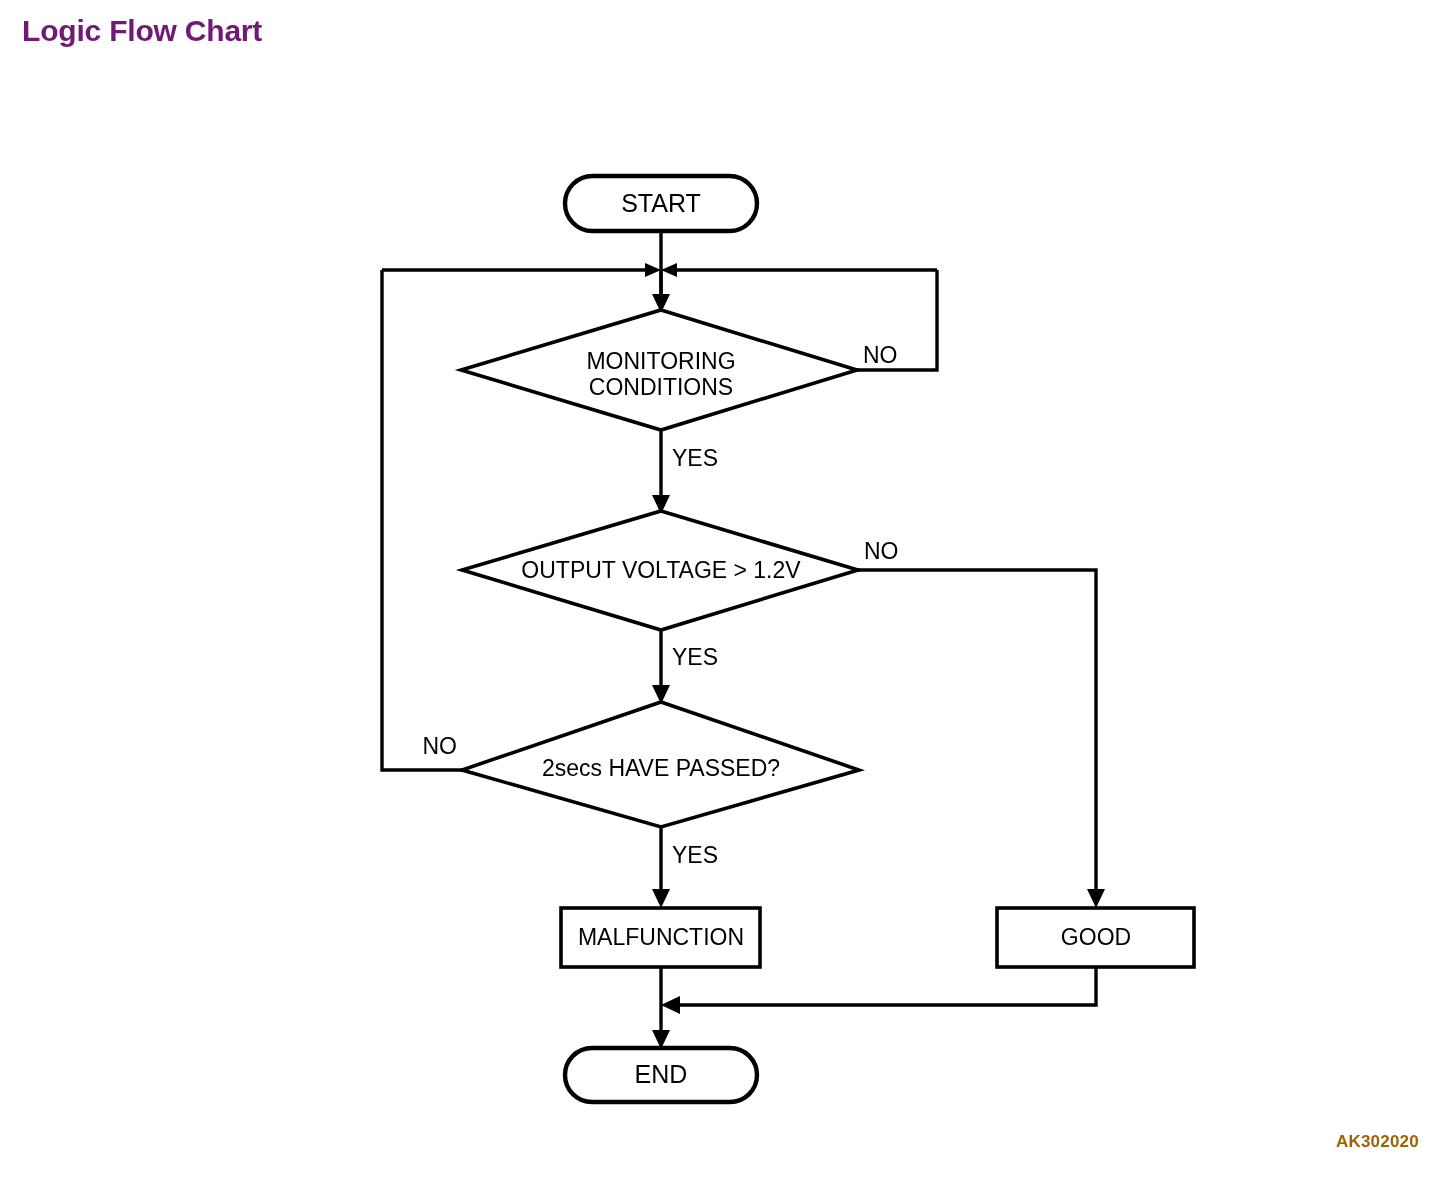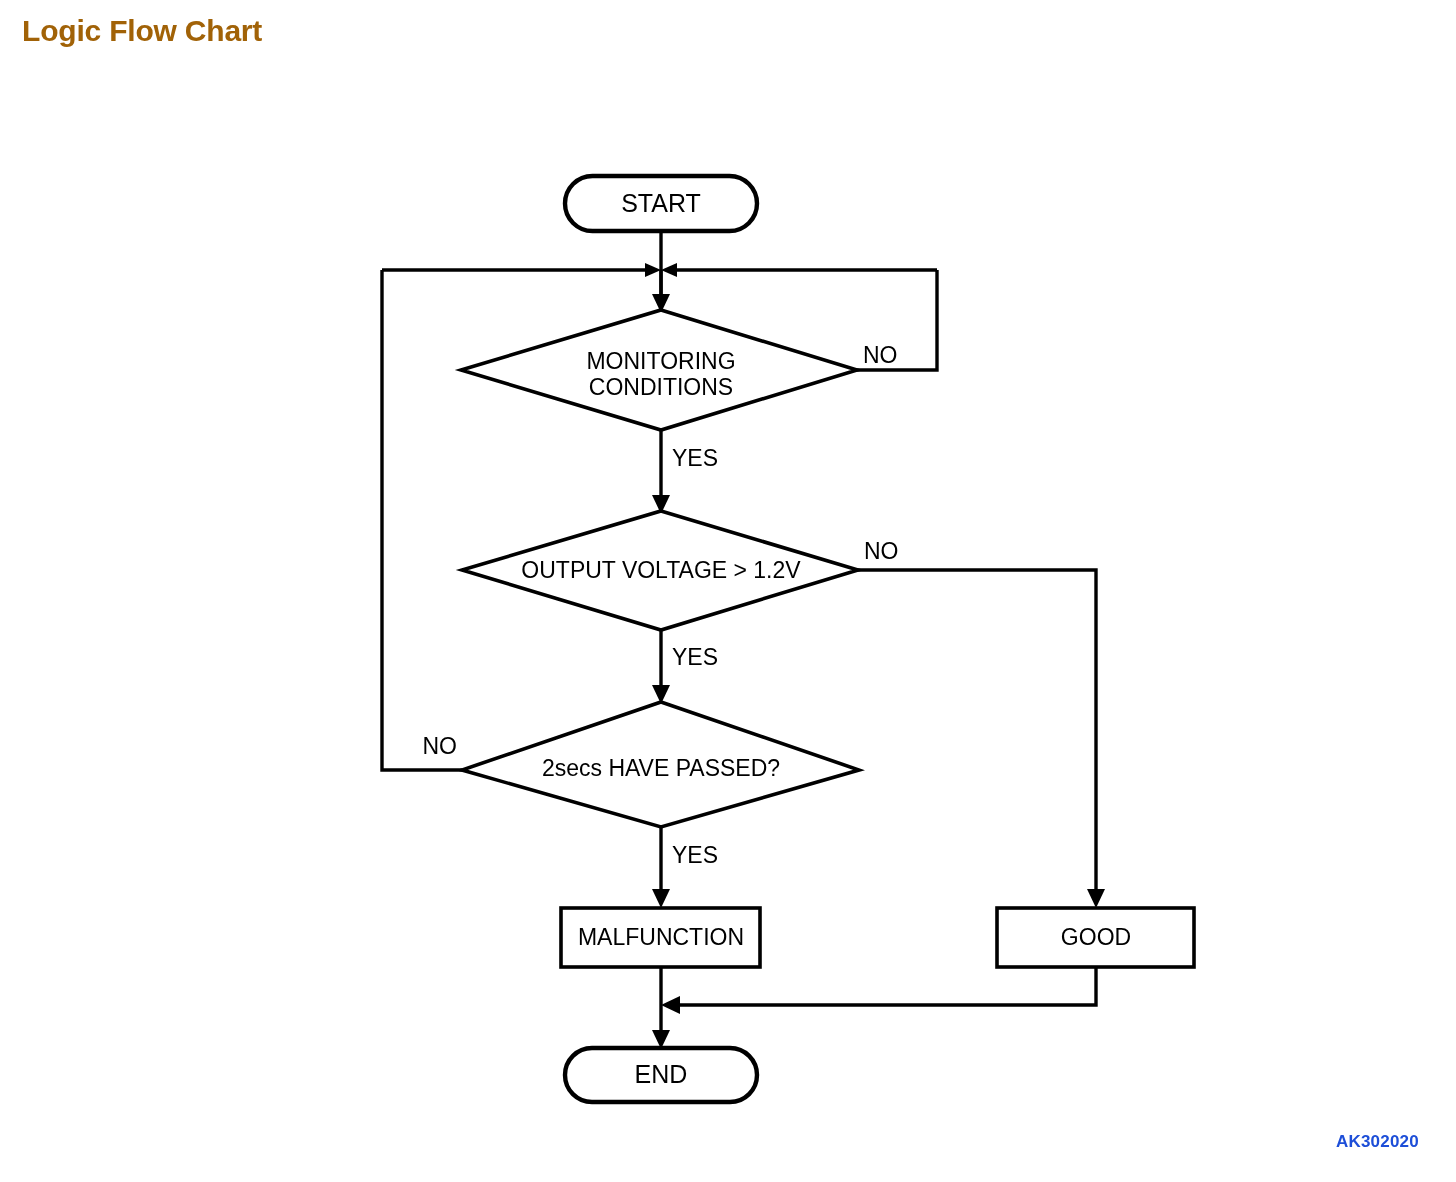--- a/index.html
+++ b/index.html
@@ -15,31 +15,31 @@
     color: #000000;
     overflow: hidden;
   }
   #page-title {
     position: absolute;
     left: 22px;
     top: 14px;
     font-size: 30px;
     font-weight: bold;
     letter-spacing: -0.2px;
-    color: #a16207;
+    color: #701a75;
     white-space: pre;
   }
   #figure-code {
     position: absolute;
     left: 1336px;
     top: 1132px;
     font-size: 17px;
     font-weight: bold;
     letter-spacing: 0.2px;
-    color: #1d4ed8;
+    color: #a16207;
     white-space: pre;
   }
   #flowchart-svg {
     position: absolute;
     left: 0;
     top: 0;
   }
   .edge-line {
     stroke: #000000;
     stroke-width: 3.4;

